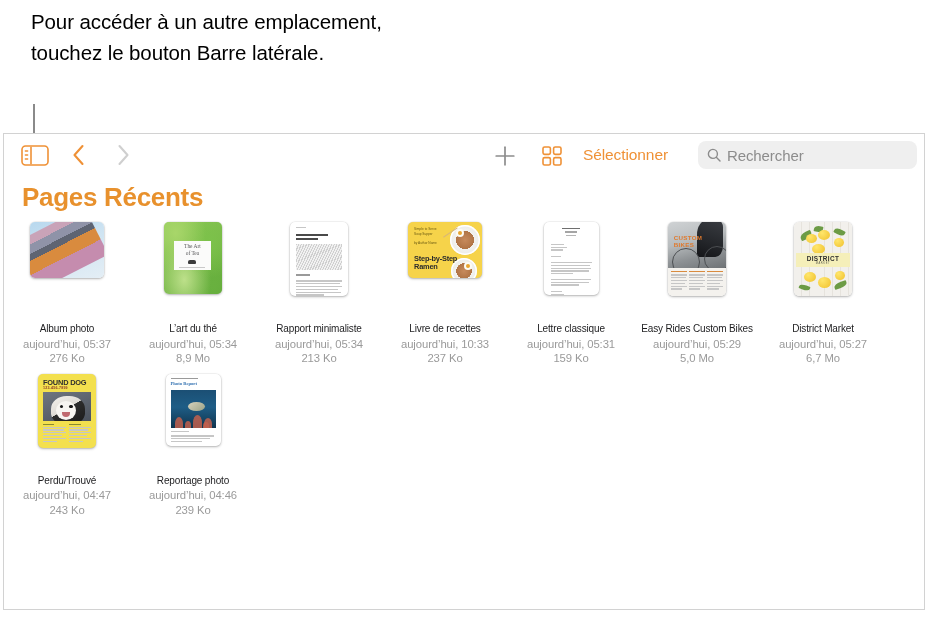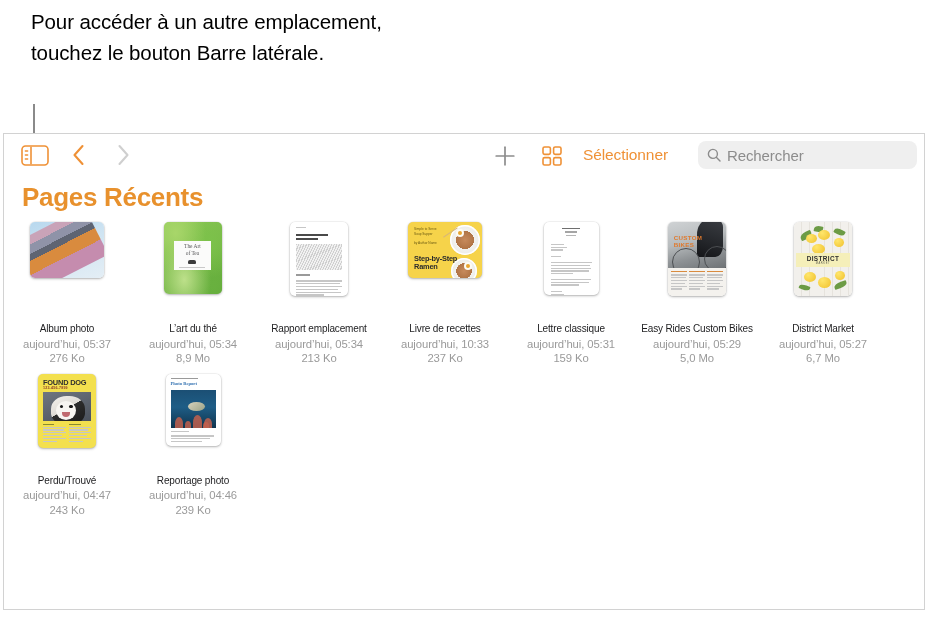--- a/index.html
+++ b/index.html
@@ -289,21 +289,21 @@
             <div class="tinyline" style="width:100%"></div>
               <div class="tinyline" style="width:96%"></div>
             <div class="tinyline" style="width:99%"></div>
               <div class="tinyline" style="width:92%"></div>
             <div class="tinyline" style="width:97%"></div>
               <div class="tinyline" style="width:60%"></div>
 
           </div>
         </div>
       </div>
-      <div class="doc-name">Rapport emplacement</div>
+      <div class="doc-name">Rapport minimaliste</div>
       <div class="doc-date">aujourd’hui, 05:34</div>
       <div class="doc-size">213 Ko</div>
     </div>
 
     <div class="doc">
       <div class="thumb-wrap">
         <div class="thumb t-ramen">
           <div class="bowl bowl1">
               <div class="egg" style="left:6px;top:4px"></div>
             <div class="chop" style="left:-8px;top:7px"></div>

